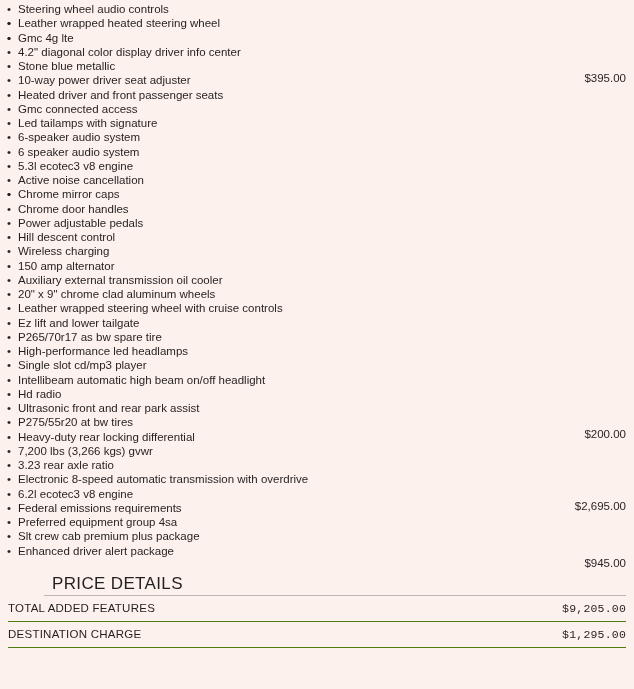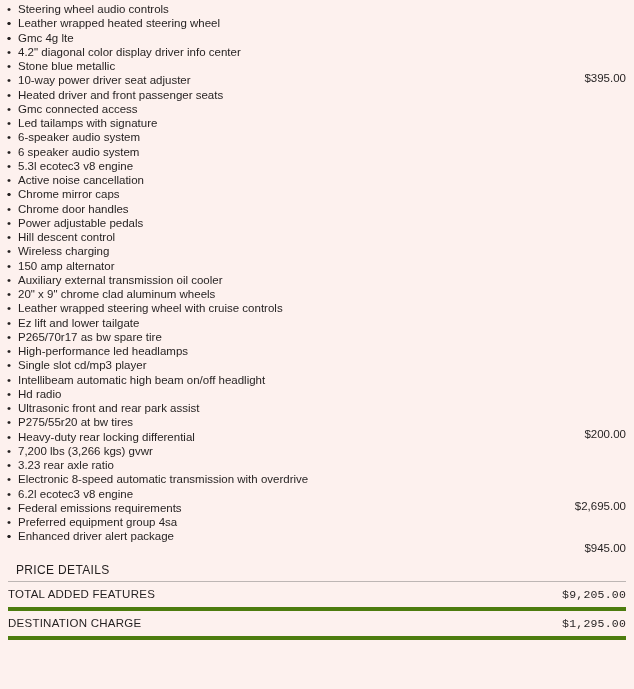--- a/index.html
+++ b/index.html
@@ -48,37 +48,38 @@
     top: 12px;
     font-size: 11.5px;
     line-height: 14.25px;
     text-align: right;
   }
   .price-details {
     margin-top: 17px;
     padding: 0 4px 0 4px;
   }
   .pd-heading {
-    font-size: 12px;
+    font-size: 17px;
     line-height: 14px;
     letter-spacing: 0.35px;
     font-weight: normal;
     color: #221f1f;
     padding: 2px 0 4px 8px;
     border-bottom: 1px solid #bdb6b4;
     white-space: nowrap;
+    margin-left: 36px;
   }
   .pd-row {
     display: flex;
     justify-content: space-between;
     align-items: baseline;
     font-size: 11.5px;
     line-height: 14px;
     padding: 5px 0 5px 0;
-    border-bottom: 4px solid #4d7c0f;
+    border-bottom: 1px solid #4d7c0f;
     letter-spacing: 0.2px;
     white-space: nowrap;
   }
   .pd-row .pd-label {
     letter-spacing: 0.25px;
   }
   .pd-row .pd-value {
     text-align: right;
     font-family: Liberation Mono, monospace;
   }
@@ -129,21 +130,21 @@
       <li><span class="bullet">•</span><span class="label">Hd radio</span></li>
       <li><span class="bullet">•</span><span class="label">Ultrasonic front and rear park assist</span></li>
       <li><span class="bullet">•</span><span class="label">P275/55r20 at bw tires</span><span class="price">$200.00</span></li>
       <li><span class="bullet">•</span><span class="label">Heavy-duty rear locking differential</span></li>
       <li><span class="bullet">•</span><span class="label">7,200 lbs (3,266 kgs) gvwr</span></li>
       <li><span class="bullet">•</span><span class="label">3.23 rear axle ratio</span></li>
       <li><span class="bullet">•</span><span class="label">Electronic 8-speed automatic transmission with overdrive</span></li>
       <li><span class="bullet">•</span><span class="label">6.2l ecotec3 v8 engine</span><span class="price">$2,695.00</span></li>
       <li><span class="bullet">•</span><span class="label">Federal emissions requirements</span></li>
       <li><span class="bullet">•</span><span class="label">Preferred equipment group 4sa</span></li>
-      <li><span class="bullet">•</span></li>
+      <li><span class="bullet">•</span><span class="label">Slt crew cab premium plus package</span></li>
       <li><span class="bullet">•</span><span class="label">Enhanced driver alert package</span><span class="price">$945.00</span></li>
     </ul>
 
   <div class="price-details">
     <div class="pd-heading">PRICE DETAILS</div>
     <div>
         <div class="pd-row">
           <span class="pd-label">TOTAL ADDED FEATURES</span>
           <span class="pd-value">$9,205.00</span>
         </div>

